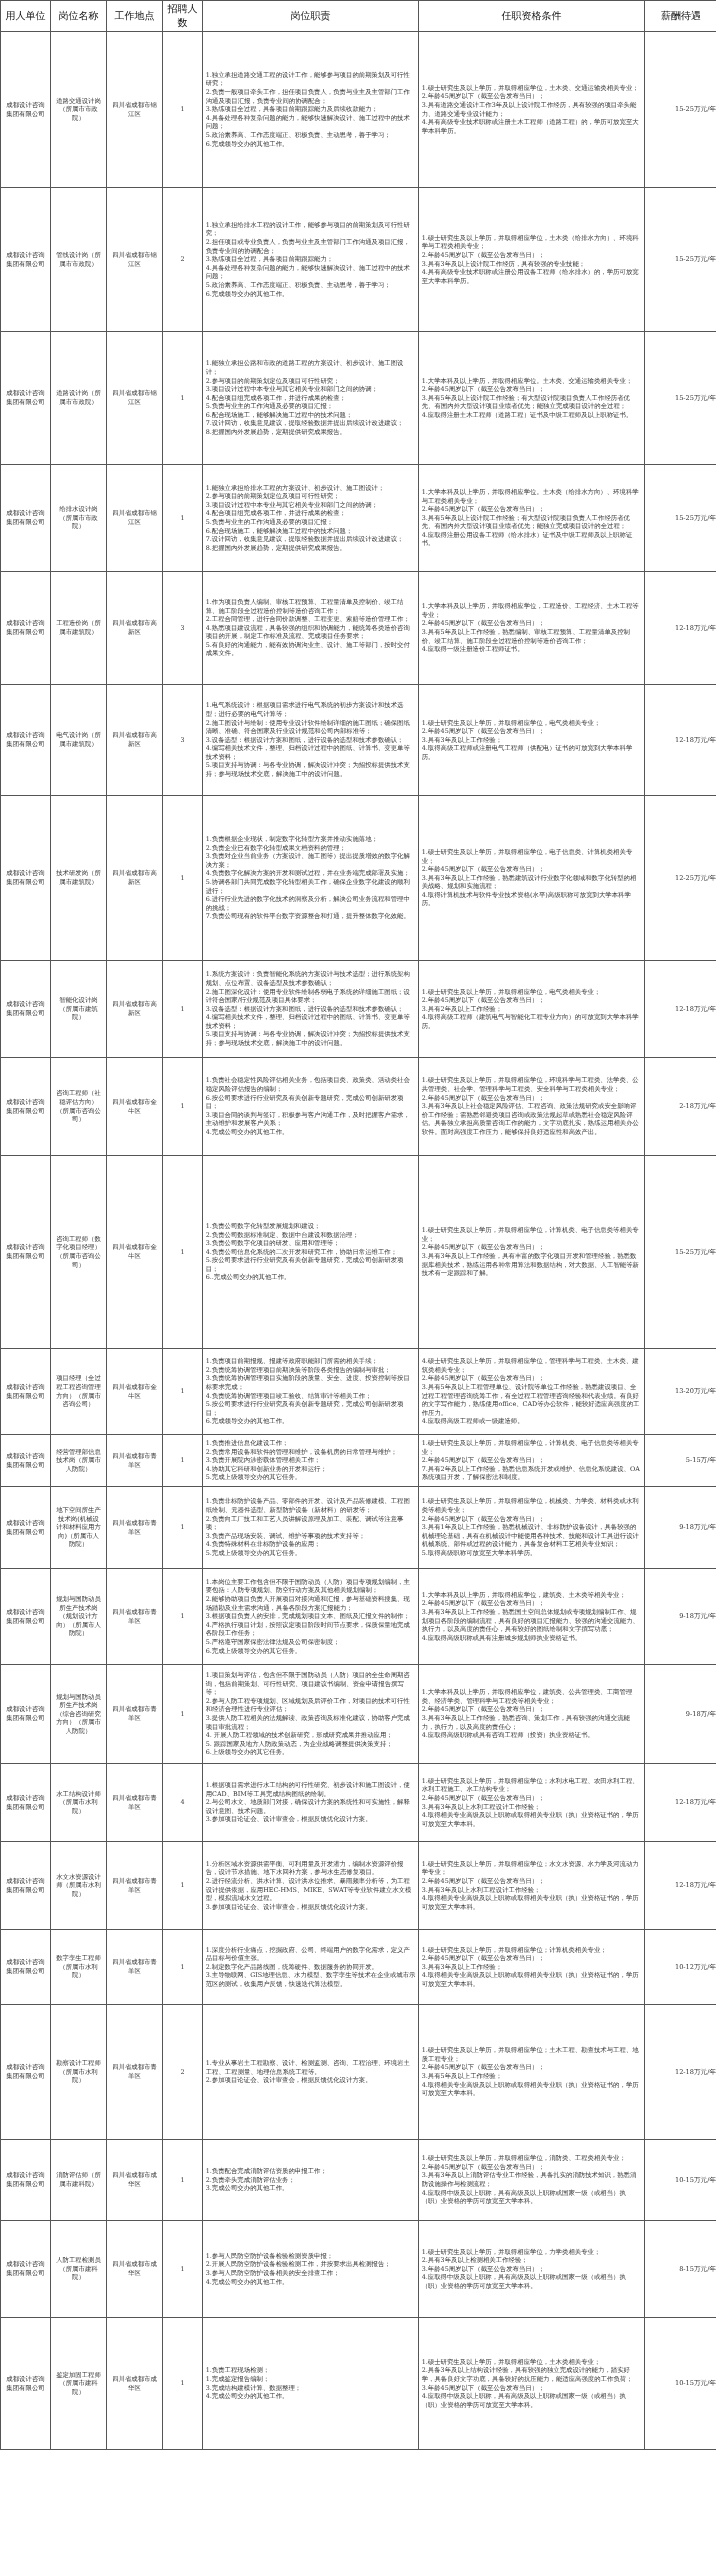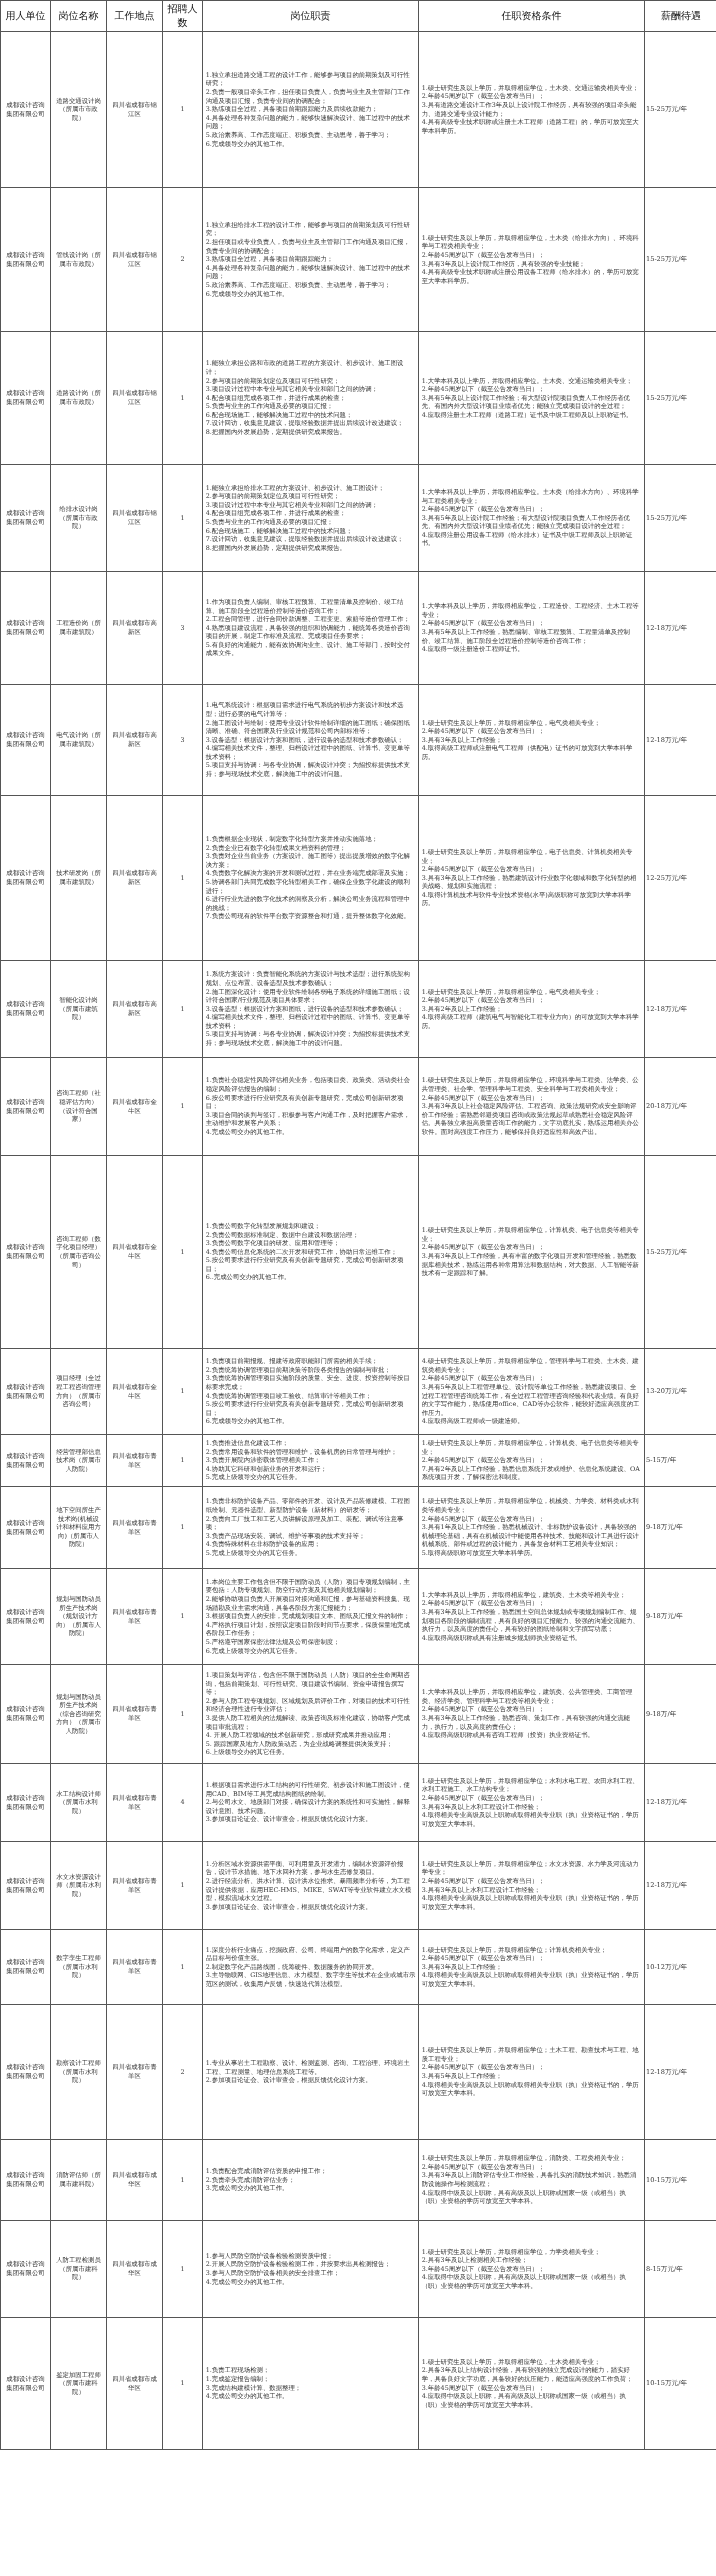--- a/index.html
+++ b/index.html
@@ -4,21 +4,21 @@
 <style>
   html, body { margin:0; padding:0; background:#ffffff; }
   body { width:717px; font-family:"DejaVu Serif","Liberation Serif",serif; color:#222; }
   table { border-collapse:collapse; width:717px; table-layout:fixed; }
   td, th { border:1px solid #555; vertical-align:middle; }
   th { height:24.6px; font-family:"DejaVu Sans","Liberation Sans",sans-serif; font-weight:normal; font-size:10px; color:#111; text-align:center; }
   td { font-size:6.4px; line-height:8.6px; color:#333; }
   td.c { text-align:center; padding:0 4px; }
   td.duty, td.req { padding:2.7px 2px 2.7px 2.7px; text-align:left; }
   td.duty div, td.req div { margin:0; }
-  td.sal { text-align:left; font-size:6.6px; }
+  td.sal { text-align:right; font-size:6.6px; }
 </style>
 </head>
 <body>
 
 <table>
   <colgroup>
     <col style="width:50px">
       <col style="width:56px">
       <col style="width:56px">
       <col style="width:40px">
@@ -202,35 +202,35 @@
         <td class="req">
           <div>1.硕士研究生及以上学历，并取得相应学位，电气类相关专业；</div>
           <div>2.年龄45周岁以下（截至公告发布当日）；</div>
           <div>3.具有2年及以上工作经验；</div>
           <div>4.取得高级工程师（建筑电气与智能化工程专业方向）的可放宽到大学本科学历。</div>
         </td>
         <td class="sal">12-18万元/年</td>
       </tr>
       <tr style="height: 98px;">
         <td class="c">成都设计咨询集团有限公司</td>
-        <td class="c">咨询工程师（社稳评估方向）（设计符合国家）</td>
+        <td class="c">咨询工程师（社稳评估方向）（所属市咨询公司）</td>
         <td class="c">四川省成都市金牛区</td>
         <td class="c">1</td>
         <td class="duty">
           <div>1.负责社会稳定性风险评估相关业务，包括项目类、政策类、活动类社会稳定风险评估报告的编制；</div>
           <div>6.按公司要求进行行业研究及有关创新专题研究，完成公司创新研发项目；</div>
           <div>3.项目合同的谈判与签订，积极参与客户沟通工作，及时把握客户需求，主动维护和发展客户关系；</div>
           <div>4.完成公司交办的其他工作。</div>
         </td>
         <td class="req">
           <div>1.硕士研究生及以上学历，并取得相应学位，环境科学与工程类、法学类、公共管理类、社会学、管理科学与工程类、安全科学与工程类相关专业；</div>
           <div>2.年龄45周岁以下（截至公告发布当日）；</div>
           <div>3.具有3年及以上社会稳定风险评估、工程咨询、政策法规研究或安全影响评价工作经验；需熟悉邻避类项目咨询或政策法规起草或熟悉社会稳定风险评估。具备独立承担高质量咨询工作的能力，文字功底扎实，熟练运用相关办公软件。面对高强度工作压力，能够保持良好适应性和高效产出。</div>
         </td>
-        <td class="sal">20-18万元/年</td>
+        <td class="sal">2-18万元/年</td>
       </tr>
       <tr style="height: 193px;">
         <td class="c">成都设计咨询集团有限公司</td>
         <td class="c">咨询工程师（数字化项目经理）（所属市咨询公司）</td>
         <td class="c">四川省成都市金牛区</td>
         <td class="c">1</td>
         <td class="duty">
           <div>1.负责公司数字化转型发展规划和建设；</div>
           <div>2.负责公司数据标准制定、数据中台建设和数据治理；</div>
           <div>3.负责公司数字化项目的研发、应用和管理等；</div>

